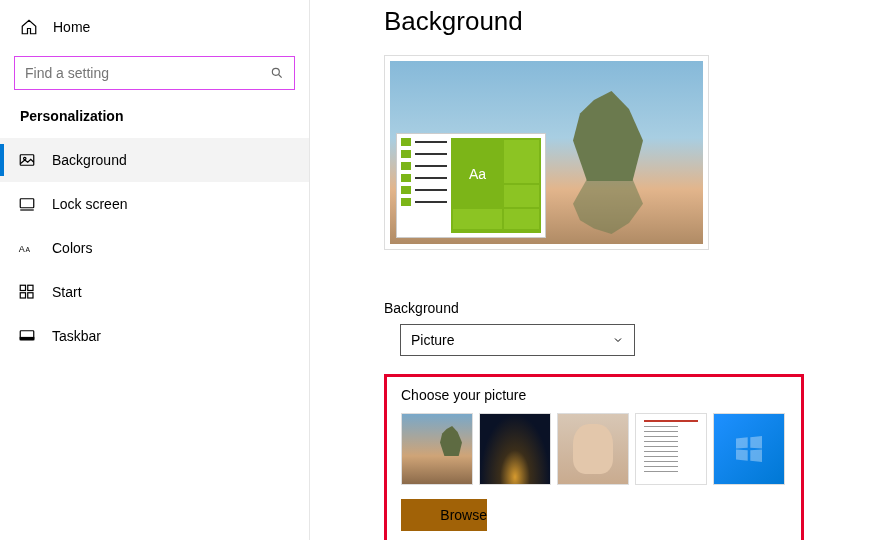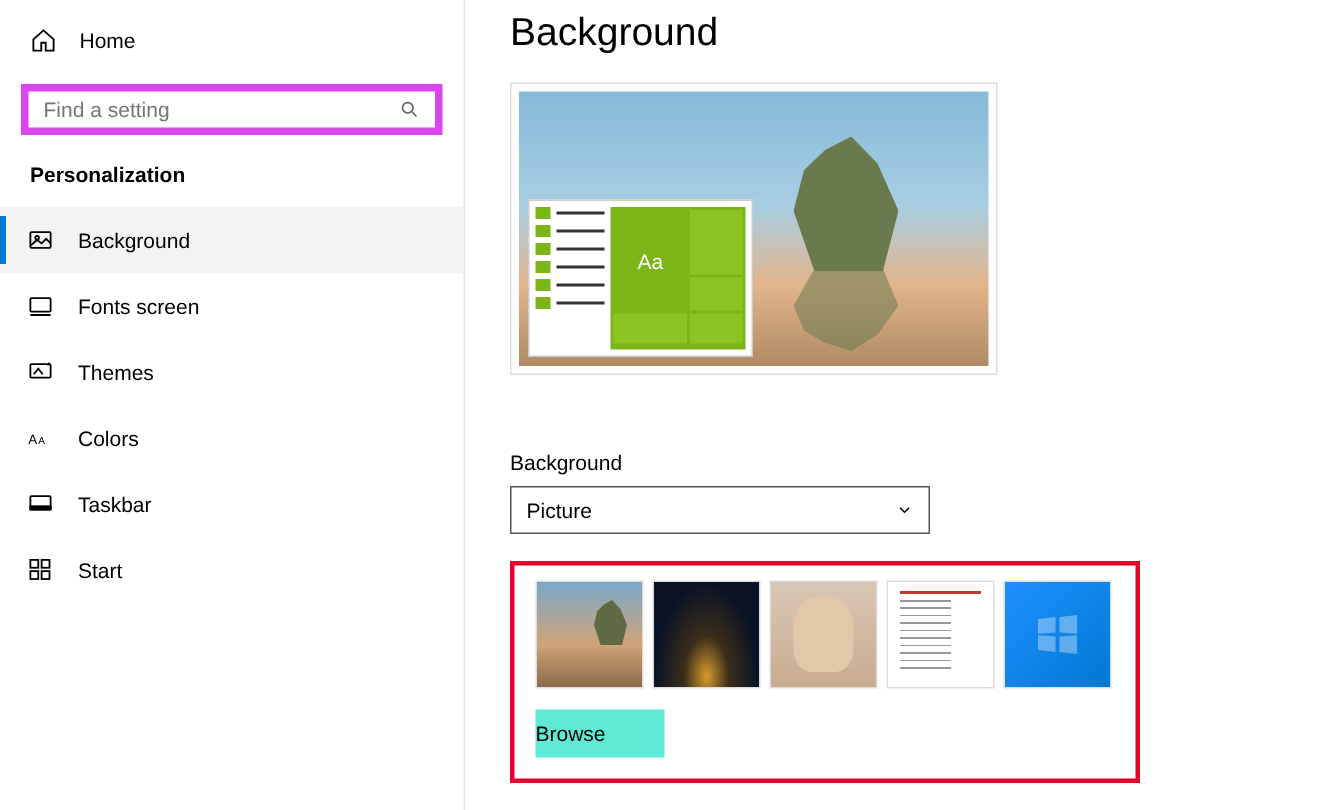--- a/index.html
+++ b/index.html
@@ -1,22 +1,22 @@
 <!DOCTYPE html>
 <html><head>
 <meta charset="utf-8">
 <style>
   * { box-sizing: border-box; margin: 0; padding: 0; font-family: "Segoe UI", Arial, sans-serif; }
   body { width: 880px; height: 540px; background: #fff; color: #000; overflow: hidden; }
-  .app { display: flex; height: 100%; }
+  .app { display: flex; height: 100%; gap: 44px; }
   .sidebar { width: 310px; border-right: 1px solid #e6e6e6; padding-top: 10px; }
   .home-row { display: flex; align-items: center; gap: 15px; padding: 8px 20px 16px 20px; cursor: pointer; }
   .home-row .icon { width: 18px; height: 18px; }
   .home-row .lbl { font-size: 14px; }
-  .search { margin: 4px 14px 18px 14px; border: 5px solid #d946ef; height: 34px; display: flex; align-items: center; padding: 0 10px; cursor: text; }
+  .search { margin: 4px 14px 18px 14px; border: 1px solid #d946ef; height: 34px; display: flex; align-items: center; padding: 0 10px; cursor: text; }
   .search input { border: none; outline: none; font-size: 14px; flex: 1; color: #666; background: transparent; }
   .search .sicon { width: 14px; height: 14px; color: #666; }
   .cat { font-weight: 700; font-size: 14px; padding: 0 20px 14px 20px; }
   .nav-item { display: flex; align-items: center; gap: 16px; height: 44px; padding: 0 18px; cursor: pointer; font-size: 14px; position: relative; }
   .nav-item .nicon { width: 18px; height: 18px; display: flex; align-items: center; justify-content: center; color: #000; }
   .nav-item.active::before { content: ""; position: absolute; left: 0; top: 6px; bottom: 6px; width: 4px; background: #0078d4; }
   .nav-item.active { background: #f3f3f3; }
   .main { flex: 1; padding: 6px 30px 10px 30px; overflow: hidden; }
   .page-title { font-size: 26px; font-weight: 400; margin-bottom: 18px; }
   .preview { width: 325px; height: 195px; border: 1px solid #ddd; padding: 5px; }
@@ -26,38 +26,38 @@
   .window-mock { position: absolute; left: 6px; bottom: 6px; width: 150px; height: 105px; background: #fff; border: 1px solid #ccc; display: flex; padding: 4px; gap: 4px; }
   .wm-left { width: 46px; display: flex; flex-direction: column; gap: 4px; }
   .wm-row { display:flex; gap:4px; align-items:center; }
   .wm-sq { width: 10px; height: 8px; background: #7cb518; }
   .wm-line { height: 2px; background: #333; flex:1; }
   .wm-right { flex: 1; background: #7cb518; position: relative; display:grid; grid-template-columns: 1.4fr 1fr; grid-template-rows: 1.3fr 0.7fr 0.6fr; gap:2px; padding:2px;}
   .wm-right > div { background:#8cc423; }
   .wm-right .big { background:#7cb518; grid-column:1; grid-row:1/3; display:flex; align-items:center; justify-content:center; color:#fff; font-size:14px;}
   .wm-right .aa::after{content:"Aa";}
   .sec-label { font-size: 14px; margin-top: 50px; margin-bottom: 8px; }
-  .dropdown { width: 280px; height: 32px; border: 1px solid #555; display: flex; align-items: center; justify-content: space-between; padding: 0 10px; font-size: 14px; cursor: pointer; }
+  .dropdown { width: 235px; height: 32px; border: 1px solid #555; display: flex; align-items: center; justify-content: space-between; padding: 0 10px; font-size: 14px; cursor: pointer; margin-left: 16px; }
   .dropdown svg { width: 12px; height: 12px; }
   .redbox { border: 3px solid #e4002b; padding: 10px 14px 14px 14px; margin-top: 18px; width: 420px; }
   .redbox .rb-title { font-size: 14px; margin-bottom: 10px; }
   .thumbs { display: flex; gap: 6px; margin-bottom: 14px; }
   .thumb { width: 72px; height: 72px; border: 1px solid #ddd; background:#ccc; position:relative; overflow:hidden; cursor:pointer;}
   .t1 { background: linear-gradient(to bottom,#79a8c9 0%, #cfa477 60%, #8b6a4a 100%); }
   .t1::after{content:""; position:absolute; right:10px; top:12px; width:22px; height:30px; background:#5e6b42; clip-path:polygon(20% 100%,0% 55%,10% 25%,30% 10%,55% 0%,80% 20%,100% 55%,85% 100%);}
   .t2 { background: radial-gradient(ellipse at 50% 90%, #d69a2e 0%, #3b2e1a 30%, #0a1226 70%); }
   .t3 { background: linear-gradient(to bottom, #d8c7b5 0%, #c9ab8f 100%); display:flex; align-items:center; justify-content:center;}
   .t3::after{content:""; width:40px; height:50px; background:#e3c7ab; border-radius:40% 40% 30% 30%;}
   .t4 { background:#fff; padding:4px; }
   .t4 .doc{ height:100%; background:linear-gradient(#fff,#fff); position:relative;}
   .t4 .doc::before{content:""; position:absolute; left:4px; right:4px; top:2px; height:2px; background:#c0392b;}
   .t4 .doc::after{content:""; position:absolute; left:4px; right:24px; top:8px; bottom:4px; background:repeating-linear-gradient(#999 0 1px, transparent 1px 5px);}
   .t5 { background: linear-gradient(135deg, #1e90ff 0%, #0078d4 100%); display:flex; align-items:center; justify-content:center;}
   .t5::after{content:""; width:26px; height:26px; background:#fff; opacity:.35; clip-path:polygon(0 10%,45% 5%,45% 45%,0 48%,0 52%,45% 55%,45% 95%,0 90%,0 10%,100% 0,100% 100%,55% 95%,55% 55%,100% 52%,100% 48%,55% 45%,55% 5%,100% 0);}
-  .browse { width: 86px; height: 32px; background: #5eead4; border: none; font-size: 14px; cursor: pointer; text-align:left; }
+  .browse { width: 86px; height: 32px; background: #a16207; border: none; font-size: 14px; cursor: pointer; text-align:right; }
   svg { display:block; }
 </style>
 </head>
 <body>
 
 <div class="app">
   <aside class="sidebar">
     <div class="home-row">
       <span class="icon">
         <svg viewBox="0 0 24 24" width="18" height="18" fill="none" stroke="#000" stroke-width="1.6">
@@ -91,64 +91,54 @@
     </div>
 
 
     <div class="nav-item">
       <span class="nicon">
         <svg viewBox="0 0 24 24" width="18" height="18" fill="none" stroke="#000" stroke-width="1.6">
             <rect x="3" y="5" width="18" height="12" rx="1"></rect>
             <line x1="3" y1="20" x2="21" y2="20"></line>
           </svg>
       </span>
-      <span>Fonts screen</span>
-    </div>
-
-    <div class="nav-item">
-      <span class="nicon">
-        <svg viewBox="0 0 24 24" width="18" height="18" fill="none" stroke="#000" stroke-width="1.6">
-            <rect x="3" y="5" width="18" height="12" rx="1"></rect>
-            <path d="M6 14 L10 9 L14 14"></path>
-            <path d="M18 6 L20 4"></path>
-          </svg>
-      </span>
-      <span>Themes</span>
-    </div>
+      <span>Lock screen</span>
+    </div>
+
 
     <div class="nav-item">
       <span class="nicon">
         <svg viewBox="0 0 24 24" width="18" height="18" fill="#000">
             <text x="1" y="17" font-size="12" font-family="Segoe UI">A</text>
             <text x="10" y="17" font-size="9" font-family="Segoe UI">A</text>
           </svg>
       </span>
       <span>Colors</span>
-    </div>
-
-    <div class="nav-item">
-      <span class="nicon">
-        <svg viewBox="0 0 24 24" width="18" height="18" fill="none" stroke="#000" stroke-width="1.6">
-            <rect x="3" y="5" width="18" height="12" rx="1"></rect>
-            <rect x="3" y="14" width="18" height="3" fill="#000"></rect>
-          </svg>
-      </span>
-      <span>Taskbar</span>
     </div>
 
     <div class="nav-item">
       <span class="nicon">
         <svg viewBox="0 0 24 24" width="18" height="18" fill="none" stroke="#000" stroke-width="1.6">
             <rect x="3" y="3" width="7" height="7"></rect>
             <rect x="13" y="3" width="7" height="7"></rect>
             <rect x="3" y="13" width="7" height="7"></rect>
             <rect x="13" y="13" width="7" height="7"></rect>
           </svg>
       </span>
       <span>Start</span>
+    </div>
+
+    <div class="nav-item">
+      <span class="nicon">
+        <svg viewBox="0 0 24 24" width="18" height="18" fill="none" stroke="#000" stroke-width="1.6">
+            <rect x="3" y="5" width="18" height="12" rx="1"></rect>
+            <rect x="3" y="14" width="18" height="3" fill="#000"></rect>
+          </svg>
+      </span>
+      <span>Taskbar</span>
     </div>
   </aside>
 
   <main class="main">
     <h1 class="page-title">Background</h1>
 
     <div class="preview">
       <div class="preview-inner">
         <div class="rock"></div>
         <div class="rock-r"></div>
@@ -195,20 +185,21 @@
     <div class="dropdown">
       <span>Picture</span>
       <span>
         <svg viewBox="0 0 24 24" width="12" height="12" fill="none" stroke="#000" stroke-width="2">
             <polyline points="6 9 12 15 18 9"></polyline>
           </svg>
       </span>
     </div>
 
     <div class="redbox">
+      <div class="rb-title">Choose your picture</div>
       <div class="thumbs">
         <div class="thumb t1"></div>
         <div class="thumb t2"></div>
         <div class="thumb t3"></div>
         <div class="thumb t4">
             <div class="doc"></div>
           </div>
         <div class="thumb t5"></div>
       </div>
       <button class="browse">Browse</button>

